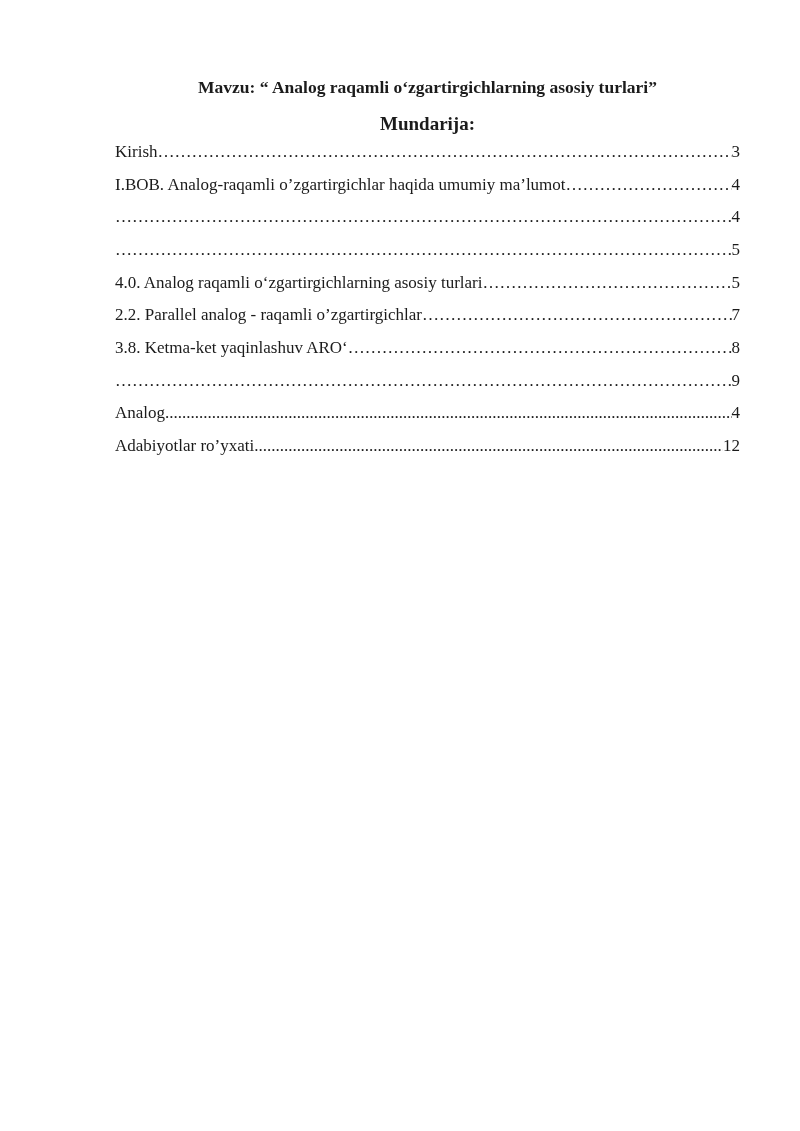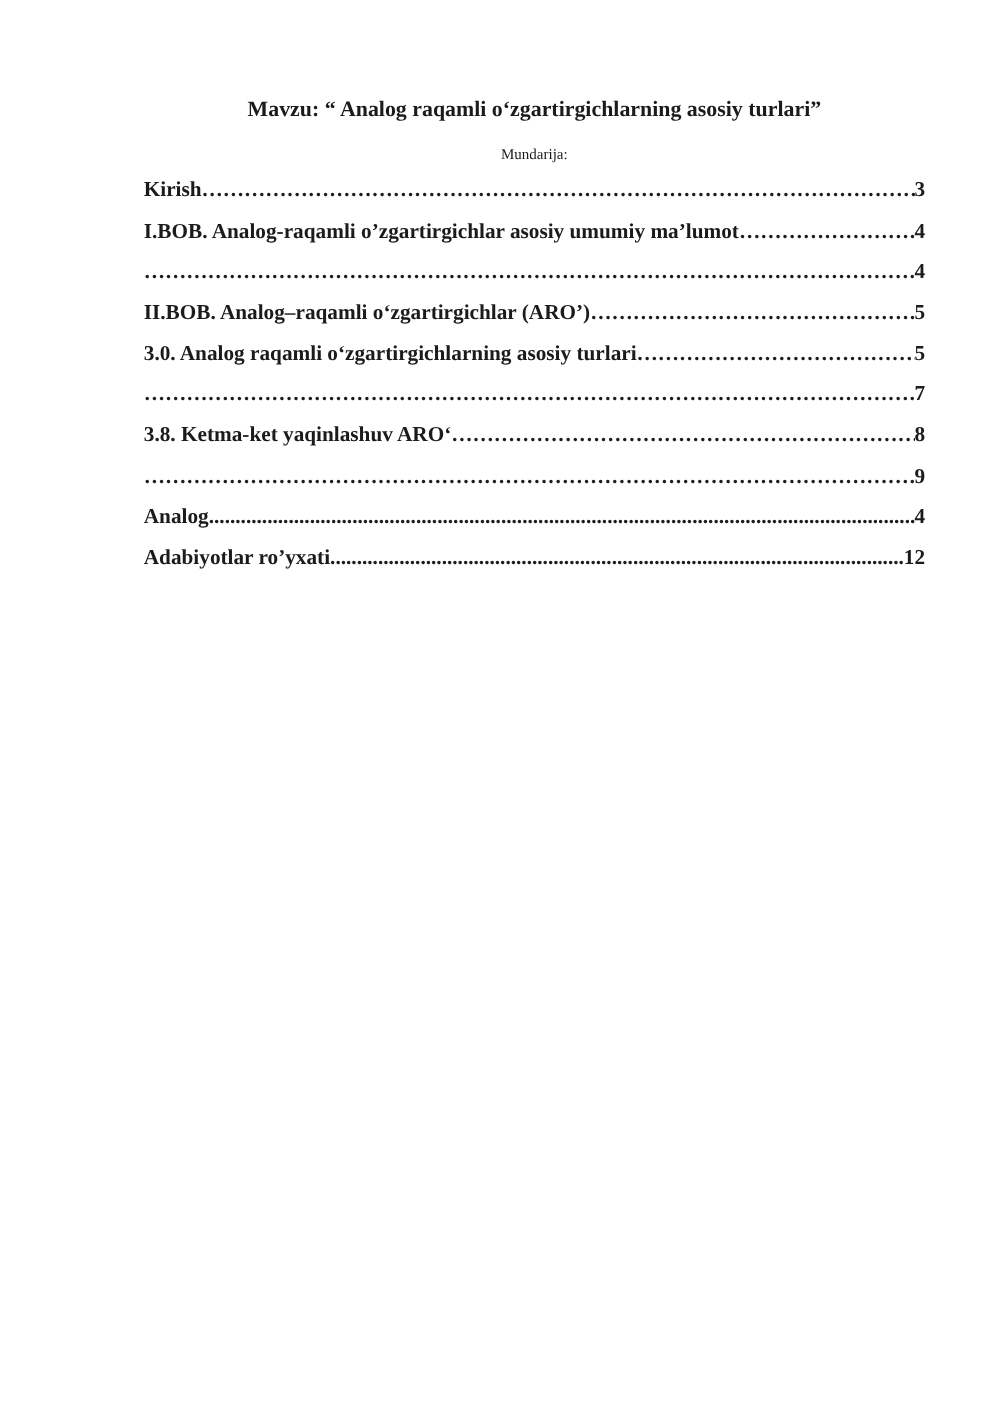--- a/index.html
+++ b/index.html
@@ -31,28 +31,27 @@
   .doc-title {
     margin: 71px 0 0 0;
     font-size: 17.5px;
     line-height: 33px;
     font-weight: bold;
     text-align: center;
     white-space: nowrap;
   }
   .doc-subtitle {
     margin: 3px 0 0 0;
-    font-size: 12px;
+    font-size: 19px;
     line-height: 33px;
-    font-weight: normal;
+    font-weight: bold;
     text-align: center;
   }
   .toc {
     margin-top: -4px;
-    font-weight: bold;
   }
   .toc-row {
     display: table;
     width: 100%;
     table-layout: auto;
     font-size: 17px;
     line-height: 32.65px;
   }
   .toc-label {
     display: table-cell;
@@ -87,43 +86,43 @@
 
     <div class="toc">
 
       <div class="toc-row">
         <span class="toc-label">Kirish</span>
           <span class="toc-leader">………………………………………………………………………………………………………………………………………………………………………………………………………………………………………………………………………………………………………………………………</span>
           <span class="toc-page">3</span>
       </div>
 
       <div class="toc-row">
-        <span class="toc-label">I.BOB. Analog-raqamli o’zgartirgichlar asosiy umumiy ma’lumot</span>
+        <span class="toc-label">I.BOB. Analog-raqamli o’zgartirgichlar haqida umumiy ma’lumot</span>
           <span class="toc-leader">………………………………………………………………………………………………………………………………………………………………………………………………………………………………………………………………………………………………………………………………</span>
           <span class="toc-page">4</span>
       </div>
 
       <div class="toc-row">
           <span class="toc-leader">………………………………………………………………………………………………………………………………………………………………………………………………………………………………………………………………………………………………………………………………</span>
           <span class="toc-page">4</span>
       </div>
 
       <div class="toc-row">
-        <span class="toc-label">II.BOB. Analog–raqamli o‘zgartirgichlar (ARO’)</span>
           <span class="toc-leader">………………………………………………………………………………………………………………………………………………………………………………………………………………………………………………………………………………………………………………………………</span>
           <span class="toc-page">5</span>
       </div>
 
       <div class="toc-row">
-        <span class="toc-label">3.0. Analog raqamli o‘zgartirgichlarning asosiy turlari</span>
+        <span class="toc-label">4.0. Analog raqamli o‘zgartirgichlarning asosiy turlari</span>
           <span class="toc-leader">………………………………………………………………………………………………………………………………………………………………………………………………………………………………………………………………………………………………………………………………</span>
           <span class="toc-page">5</span>
       </div>
 
       <div class="toc-row">
+        <span class="toc-label">2.2. Parallel analog - raqamli o’zgartirgichlar</span>
           <span class="toc-leader">………………………………………………………………………………………………………………………………………………………………………………………………………………………………………………………………………………………………………………………………</span>
           <span class="toc-page">7</span>
       </div>
 
       <div class="toc-row">
         <span class="toc-label">3.8. Ketma-ket yaqinlashuv ARO‘</span>
           <span class="toc-leader">………………………………………………………………………………………………………………………………………………………………………………………………………………………………………………………………………………………………………………………………</span>
           <span class="toc-page">8</span>
       </div>
 

